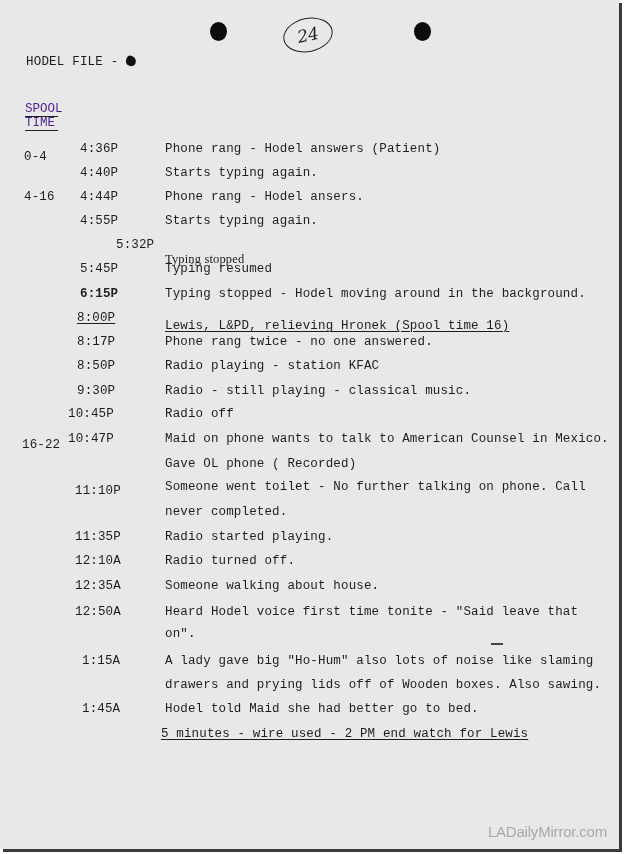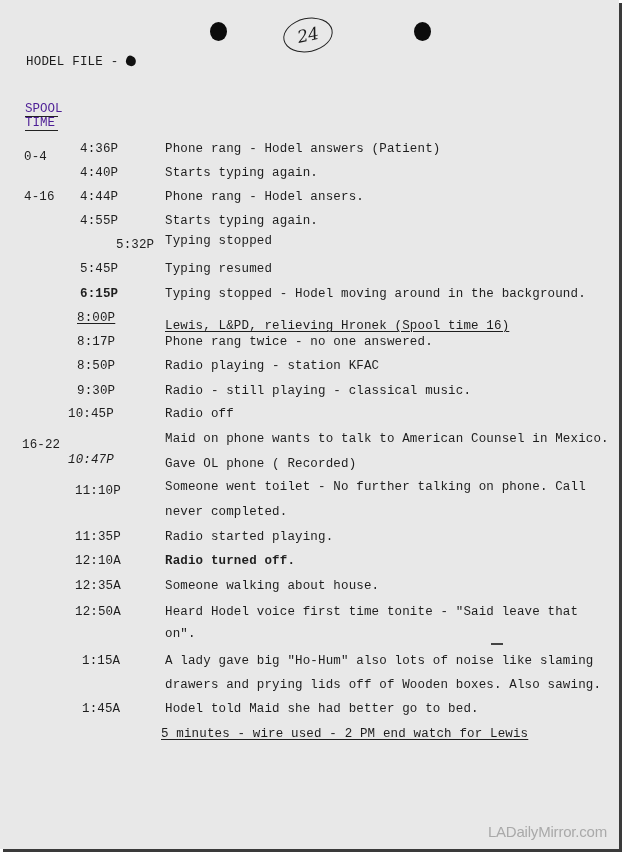--- a/index.html
+++ b/index.html
@@ -142,21 +142,21 @@
     <div class="entry desc" style="top:166px;">Starts typing again.</div>
 
     <div class="entry spool" style="top:190px;">4-16</div>
     <div class="entry time" style="left:80px; top:190px;">4:44P</div>
     <div class="entry desc" style="top:190px;">Phone rang - Hodel ansers.</div>
 
     <div class="entry time" style="left:80px; top:214px;">4:55P</div>
     <div class="entry desc" style="top:214px;">Starts typing again.</div>
 
     <div class="entry time" style="left:80px; top:238px;margin-left:36px;">5:32P</div>
-    <div class="entry desc" style="top:234px;">Typing stopped</div>
+    <div class="entry desc" style="top:252px;font-family:Liberation Serif, serif;">Typing stopped</div>
 
     <div class="entry time" style="left:80px; top:262px;">5:45P</div>
     <div class="entry desc" style="top:262px;">Typing resumed</div>
 
     <div class="entry time" style="left:80px; top:287px;font-weight:bold;">6:15P</div>
     <div class="entry desc" style="top:287px;">Typing stopped - Hodel moving around in the background.</div>
 
     <div class="entry time underline" style="left:77px; top:311px;">8:00P</div>
     <div class="entry desc underline" style="top:319px;">Lewis, L&amp;PD, relieving Hronek  (Spool time 16)</div>
 
@@ -166,33 +166,33 @@
     <div class="entry time" style="left:77px; top:359px;">8:50P</div>
     <div class="entry desc" style="top:359px;">Radio playing - station KFAC</div>
 
     <div class="entry time" style="left:77px; top:384px;">9:30P</div>
     <div class="entry desc" style="top:384px;">Radio - still playing - classical music.</div>
 
     <div class="entry time" style="left:68px; top:407px;">10:45P</div>
     <div class="entry desc" style="top:407px;">Radio off</div>
 
     <div class="entry spool" style="left:22px; top:432px;margin-top:6px;">16-22</div>
-    <div class="entry time" style="left:68px; top:453px;font-style:italic;">10:47P</div>
+    <div class="entry time" style="left:68px; top:432px;">10:47P</div>
     <div class="entry desc" style="top:432px;">Maid on phone wants to talk to American Counsel in Mexico.</div>
     <div class="entry desc" style="top:457px;">Gave OL phone ( Recorded)</div>
 
     <div class="entry time" style="left:75px; top:484px;">11:10P</div>
     <div class="entry desc" style="top:480px;">Someone went toilet - No further talking on phone.  Call</div>
     <div class="entry desc" style="top:505px;">never completed.</div>
 
     <div class="entry time" style="left:75px; top:530px;">11:35P</div>
     <div class="entry desc" style="top:530px;">Radio started playing.</div>
 
     <div class="entry time" style="left:75px; top:554px;text-align:right;">12:10A</div>
-    <div class="entry desc" style="top:554px;font-weight:bold;">Radio turned off.</div>
+    <div class="entry desc" style="top:554px;">Radio turned off.</div>
 
     <div class="entry time" style="left:75px; top:579px;">12:35A</div>
     <div class="entry desc" style="top:579px;">Someone walking about house.</div>
 
     <div class="entry time" style="left:75px; top:605px;">12:50A</div>
     <div class="entry desc" style="top:605px;">Heard Hodel voice first time tonite - "Said leave that</div>
     <div class="entry desc" style="top:627px;">on".</div>
 
     <div class="entry time" style="left:82px; top:654px;">1:15A</div>
     <div class="entry desc" style="top:654px;">A lady gave big "Ho-Hum" also lots of noise like slaming</div>

